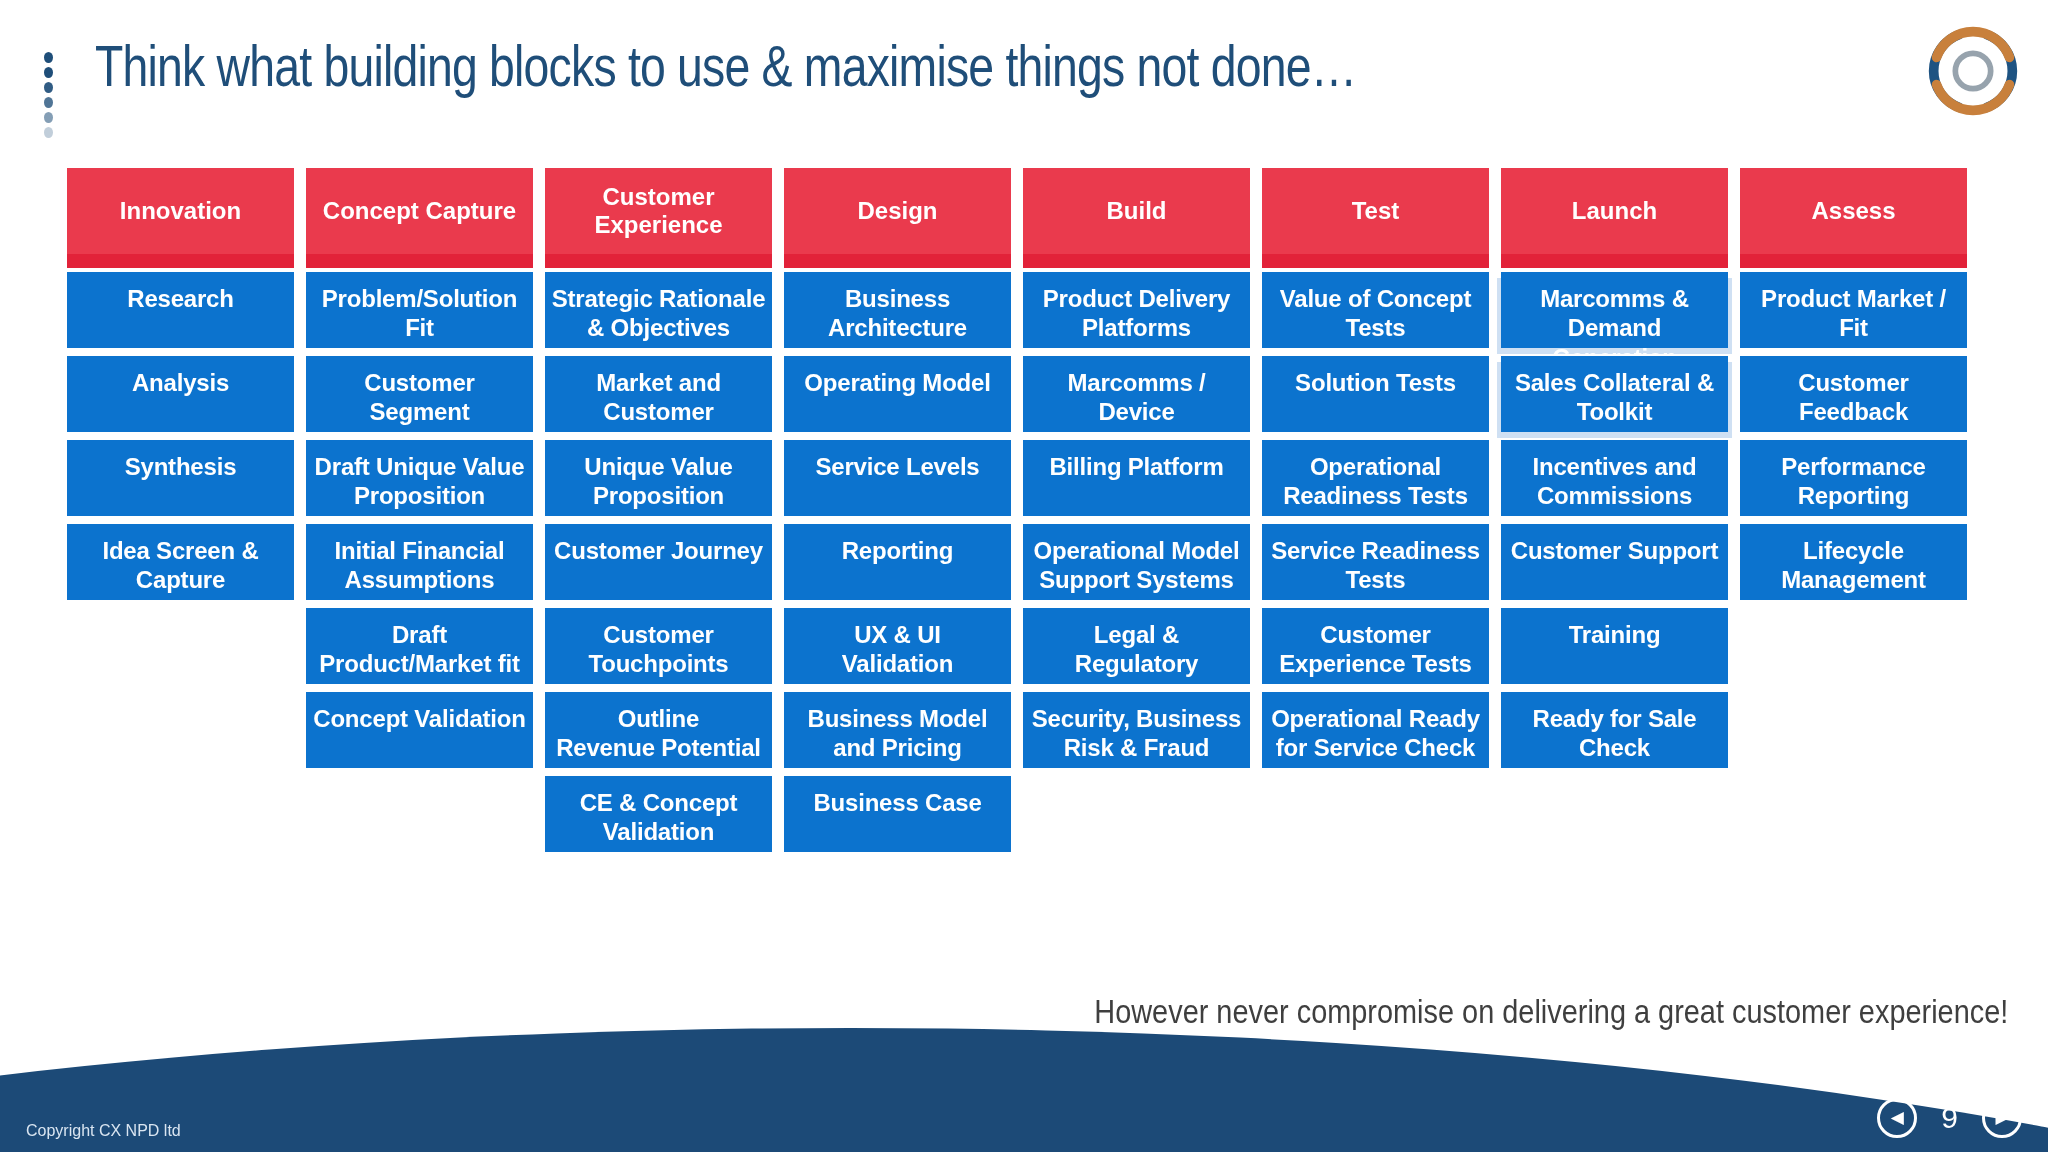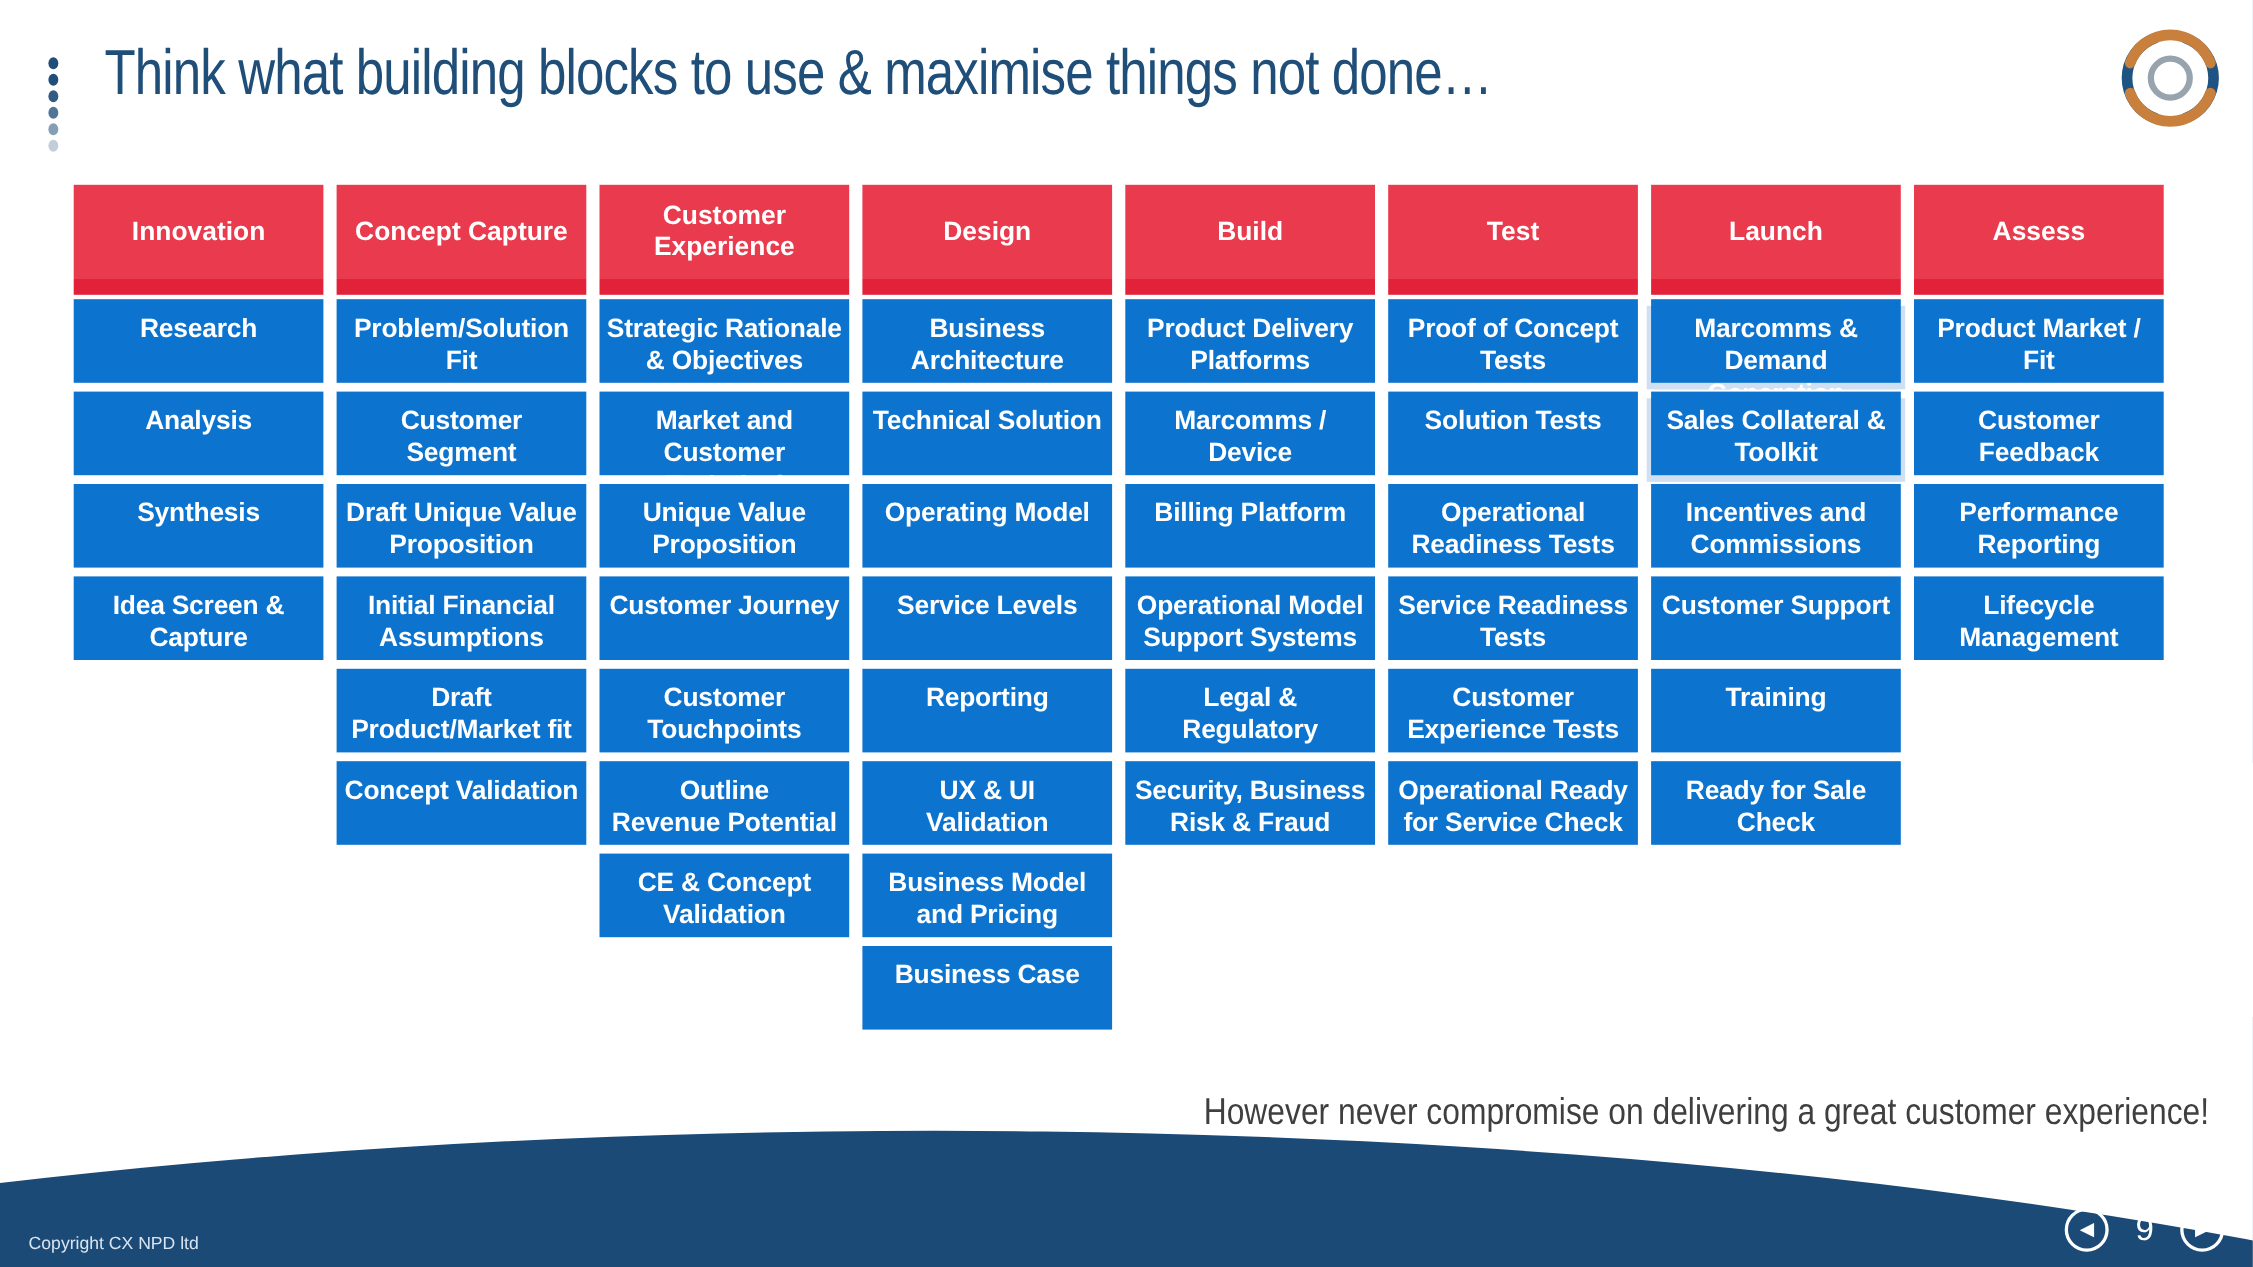--- a/index.html
+++ b/index.html
@@ -156,21 +156,20 @@
 Touchpoints</div>
         <div class="block">Outline
 Revenue Potential</div>
         <div class="block">CE &amp; Concept
 Validation</div>
       </div>
       <div class="column">
         <div class="col-header">Design</div>
         <div class="block">Business
 Architecture</div>
-        <div class="block">Technical Solution</div>
         <div class="block">Operating Model</div>
         <div class="block">Service Levels</div>
         <div class="block">Reporting</div>
         <div class="block">UX &amp; UI
 Validation</div>
         <div class="block">Business Model
 and Pricing</div>
         <div class="block">Business Case</div>
       </div>
       <div class="column">
@@ -180,21 +179,21 @@
         <div class="block">Marcomms / Device</div>
         <div class="block">Billing Platform</div>
         <div class="block">Operational Model
 Support Systems</div>
         <div class="block">Legal &amp; Regulatory</div>
         <div class="block">Security, Business
 Risk &amp; Fraud</div>
       </div>
       <div class="column">
         <div class="col-header">Test</div>
-        <div class="block">Proof of Concept
+        <div class="block">Value of Concept
 Tests</div>
         <div class="block">Solution Tests</div>
         <div class="block">Operational
 Readiness Tests</div>
         <div class="block">Service Readiness
 Tests</div>
         <div class="block">Customer
 Experience Tests</div>
         <div class="block">Operational Ready
 for Service Check</div>

